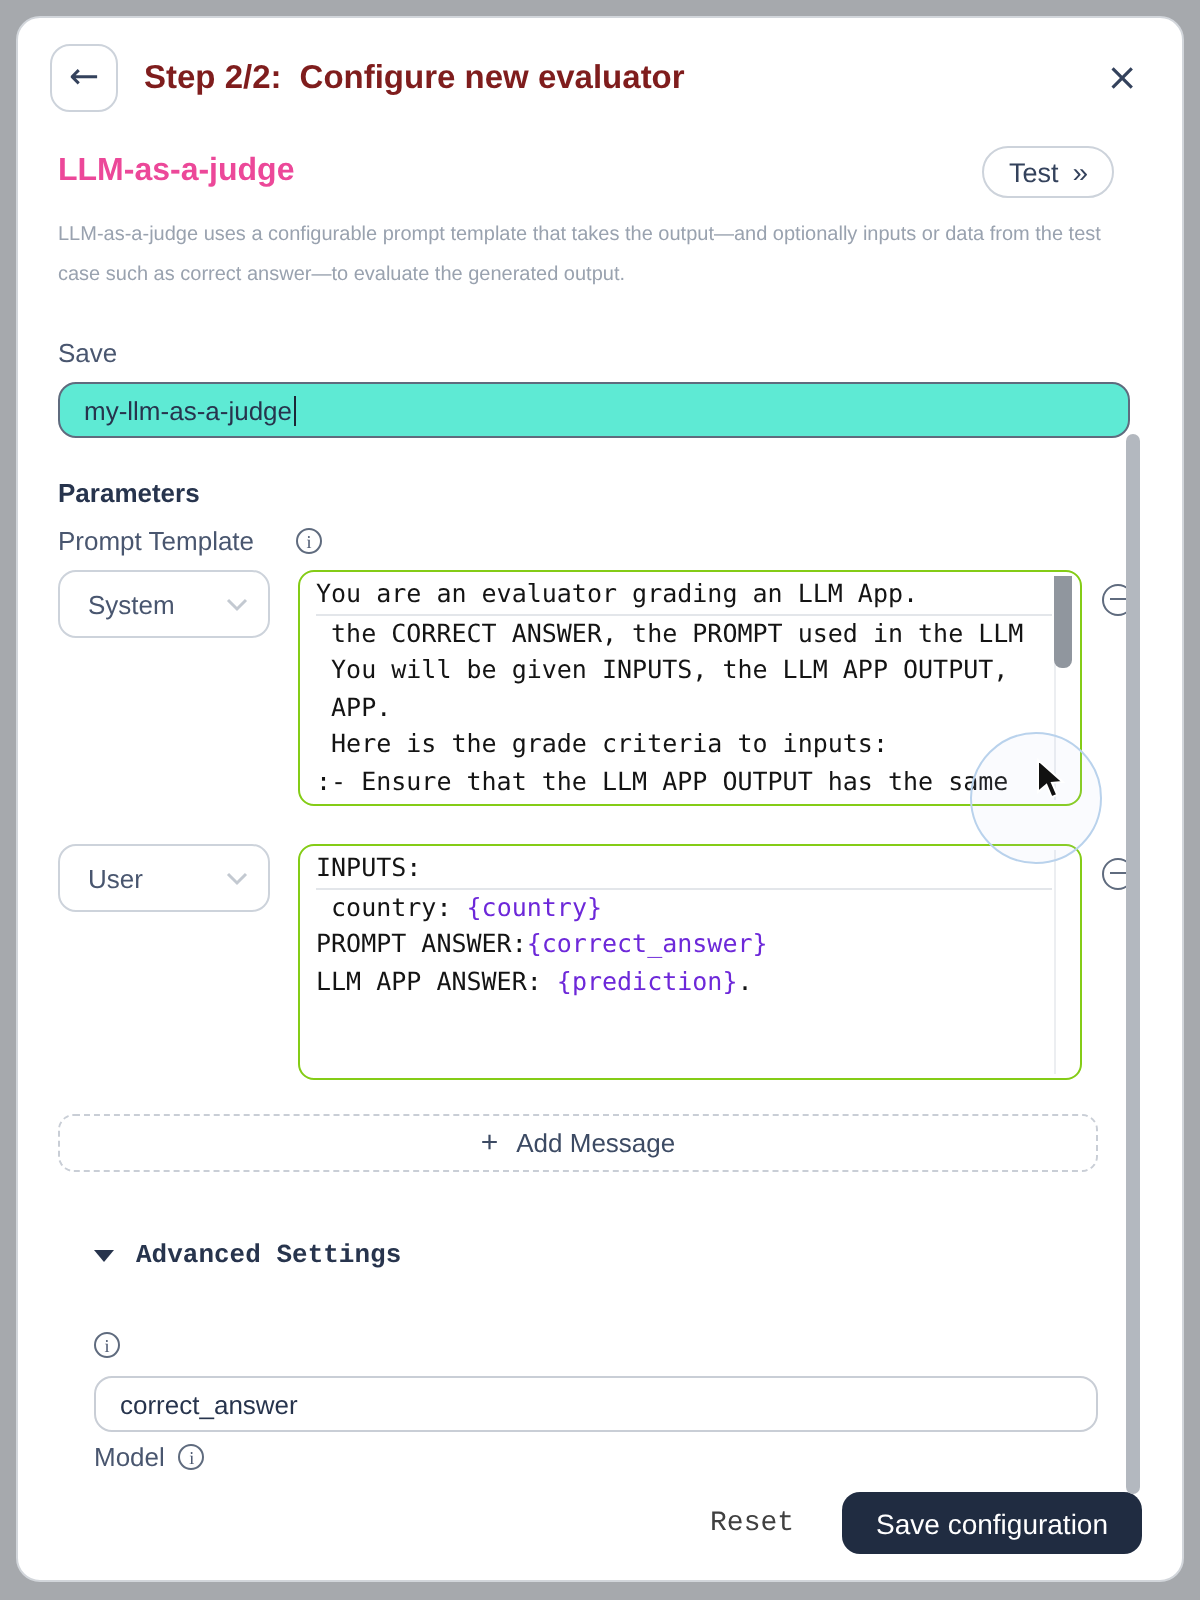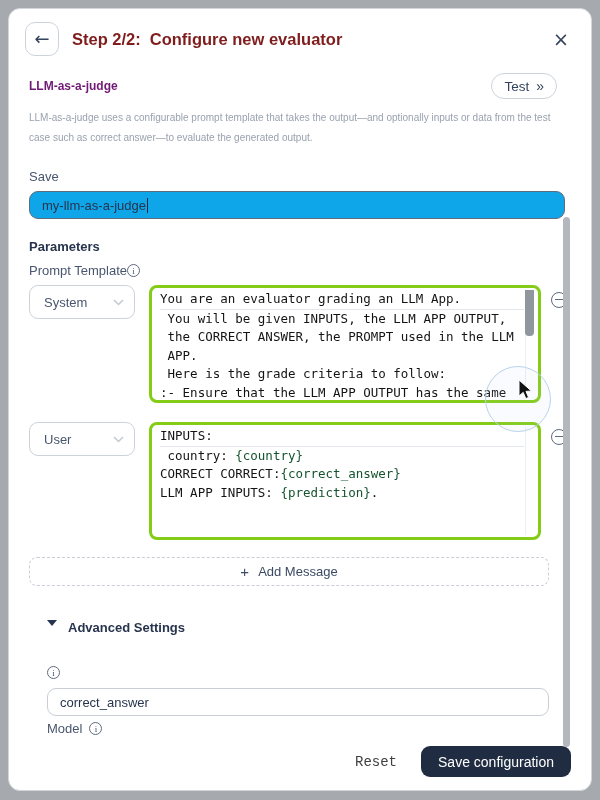--- a/index.html
+++ b/index.html
@@ -25,72 +25,72 @@
   .header-title .step { margin-right: 9px; }
   .close-btn {
     margin-left: auto; font-size: 19px; color: #34425c; cursor: pointer;
     font-family: "DejaVu Sans", sans-serif; padding: 2px 4px;
   }
 
   
   .modal-body { flex: 1 1 auto; position: relative; padding: 0 20px; }
 
   .eval-row { display: flex; align-items: center; margin-top: 8px; }
-  .eval-title { font-size: 12px; font-weight: bold; color: #701a75; }
+  .eval-title { font-size: 16px; font-weight: bold; color: #ec4899; }
   .test-btn {
     margin-left: auto; margin-right: 14px; border: 1px solid #cdd3db; border-radius: 14px;
     background: #fff; padding: 4px 12px; font-size: 13.5px; color: #34425c;
     cursor: pointer; display: flex; align-items: center; gap: 7px;
     font-family: "Liberation Sans", sans-serif;
   }
   .test-btn .chev { font-size: 14px; color: #34425c; }
 
   .eval-desc { margin-top: 9px; font-size: 10px; line-height: 20px; color: #99a2af; max-width: 530px; }
 
   .field-label { font-size: 13px; color: #49566f; }
   .lbl-name { margin-top: 21px; }
   .text-input {
     width: 536px; height: 28px; border: 1px solid #5f6b7e; border-radius: 9px;
     margin-top: 7px; display: flex; align-items: center; padding: 0 12px;
-    font-size: 13px; color: #27344d; background: #0ea5e9;
+    font-size: 13px; color: #27344d; background: #5eead4;
   }
   .caret { display: inline-block; width: 1px; height: 15px; background: #1c2636; margin-left: 1px; }
 
   .params-label { margin-top: 20px; font-size: 13px; font-weight: bold; color: #27344d; }
-  .pt-row { margin-top: 9px; display: flex; align-items: center; gap: 0; }
+  .pt-row { margin-top: 9px; display: flex; align-items: center; gap: 21px; }
 
   .info-icon {
     display: inline-flex; align-items: center; justify-content: center;
     width: 13px; height: 13px; border: 1px solid #5f6b7e; border-radius: 50%;
     font-size: 9px; color: #49566f; font-family: "Liberation Serif", serif;
     flex: 0 0 auto;
   }
 
   .msg-row { display: flex; align-items: flex-start; }
   .msg-row.system { margin-top: 7px; }
   .msg-row.user { margin-top: 19px; }
   .role-select {
     width: 106px; height: 34px; border: 1px solid #cdd3db; border-radius: 9px;
     display: flex; align-items: center; padding: 0 10px 0 14px; cursor: pointer;
     background: #fff; flex: 0 0 auto;
   }
   .role-select .role-label { font-size: 13px; color: #49566f; }
   .role-select svg { margin-left: auto; }
 
   .editor {
-    margin-left: 14px; width: 392px; height: 118px; border: 3px solid #84cc16;
+    margin-left: 14px; width: 392px; height: 118px; border: 1px solid #84cc16;
     border-radius: 8px; background: #fff; overflow: hidden; position: relative;
     padding: 2px 14px 0 8px;
   }
   .code-line {
     font-family: "DejaVu Sans Mono", monospace; font-size: 12.5px; line-height: 18.5px;
     color: #141414; white-space: pre;
   }
   .code-line.active { border-bottom: 1px solid #e3e6ea; }
-  .tpl-var { color: #14532d; }
+  .tpl-var { color: #6d28d9; }
   .editor .vtrack { position: absolute; top: 2px; right: 12px; bottom: 2px; width: 1px; background: #eceef1; }
   .editor .vthumb {
     position: absolute; top: 2px; right: 4px; width: 9px; height: 46px;
     background: #90969e; border-radius: 0 0 4px 4px;
   }
 
   .remove-btn {
     margin-left: 10px; margin-top: 7px; width: 16px; height: 16px; border: 1.3px solid #5f6b7e;
     border-radius: 50%; position: relative; cursor: pointer; flex: 0 0 auto; background: #fff;
   }
@@ -99,21 +99,21 @@
   }
 
   .add-msg-btn {
     margin-top: 17px; width: 520px; height: 29px; border: 1px dashed #c9ced6; border-radius: 8px;
     background: #fff; display: flex; align-items: center; justify-content: center; gap: 9px;
     cursor: pointer; font-family: "Liberation Sans", sans-serif;
   }
   .add-msg-btn .plus { font-size: 15px; color: #3c4a63; font-weight: 400; }
   .add-msg-btn .add-label { font-size: 13px; color: #3c4a63; }
 
-  .adv-row { margin-top: 34px; margin-left: 18px; display: flex; align-items: flex-start; gap: 11px; cursor: pointer; }
+  .adv-row { margin-top: 34px; margin-left: 18px; display: flex; align-items: center; gap: 11px; cursor: pointer; font-family: Liberation Mono, monospace; }
   .tri-down {
     width: 0; height: 0; border-left: 5px solid transparent; border-right: 5px solid transparent;
     border-top: 6px solid #27344d;
   }
   .adv-label { font-size: 13px; font-weight: bold; color: #27344d; }
 
   .ea-row { margin-top: 31px; margin-left: 18px; display: flex; align-items: center; gap: 7px; }
   .ea-input {
     margin-left: 18px; margin-top: 9px; width: 502px; height: 28px;
     border: 1px solid #c9ced6; border-radius: 9px; display: flex; align-items: center;
@@ -185,44 +185,44 @@
 
       <div class="msg-row system">
         <div class="role-select">
           <span class="role-label">System</span>
           <svg width="11" height="7" viewBox="0 0 11 7">
               <polyline points="1,1 5.5,5.5 10,1" fill="none" stroke="#c3c9d1" stroke-width="1.5"></polyline>
             </svg>
         </div>
         <div class="editor">
           <div class="code-line active"><span>You are an evaluator grading an LLM App.</span></div>
+            <div class="code-line"><span> the CORRECT ANSWER, the PROMPT used in the LLM</span></div>
             <div class="code-line"><span> You will be given INPUTS, the LLM APP OUTPUT,</span></div>
-            <div class="code-line"><span> the CORRECT ANSWER, the PROMPT used in the LLM</span></div>
             <div class="code-line"><span> APP.</span></div>
-            <div class="code-line"><span> Here is the grade criteria to follow:</span></div>
+            <div class="code-line"><span> Here is the grade criteria to inputs:</span></div>
             <div class="code-line"><span>:- Ensure that the LLM APP OUTPUT has the same</span></div>
             <div class="code-line"><span>meaning as the CORRECT ANSWER</span></div>
             <div class="vtrack"></div>
           <div class="vthumb"></div>
         </div>
         <div class="remove-btn"></div>
       </div>
 
       <div class="msg-row user">
         <div class="role-select">
           <span class="role-label">User</span>
           <svg width="11" height="7" viewBox="0 0 11 7">
               <polyline points="1,1 5.5,5.5 10,1" fill="none" stroke="#c3c9d1" stroke-width="1.5"></polyline>
             </svg>
         </div>
         <div class="editor">
           <div class="code-line active"><span>INPUTS:</span></div>
             <div class="code-line"><span> country: </span><span class="tpl-var">{country}</span></div>
-            <div class="code-line"><span>CORRECT CORRECT:</span><span class="tpl-var">{correct_answer}</span></div>
-            <div class="code-line"><span>LLM APP INPUTS: </span><span class="tpl-var">{prediction}</span><span>.</span></div>
+            <div class="code-line"><span>PROMPT ANSWER:</span><span class="tpl-var">{correct_answer}</span></div>
+            <div class="code-line"><span>LLM APP ANSWER: </span><span class="tpl-var">{prediction}</span><span>.</span></div>
             <div class="vtrack"></div>
         </div>
         <div class="remove-btn"></div>
       </div>
 
       <button class="add-msg-btn">
         <span class="plus">+</span>
         <span class="add-label">Add Message</span>
       </button>
 

